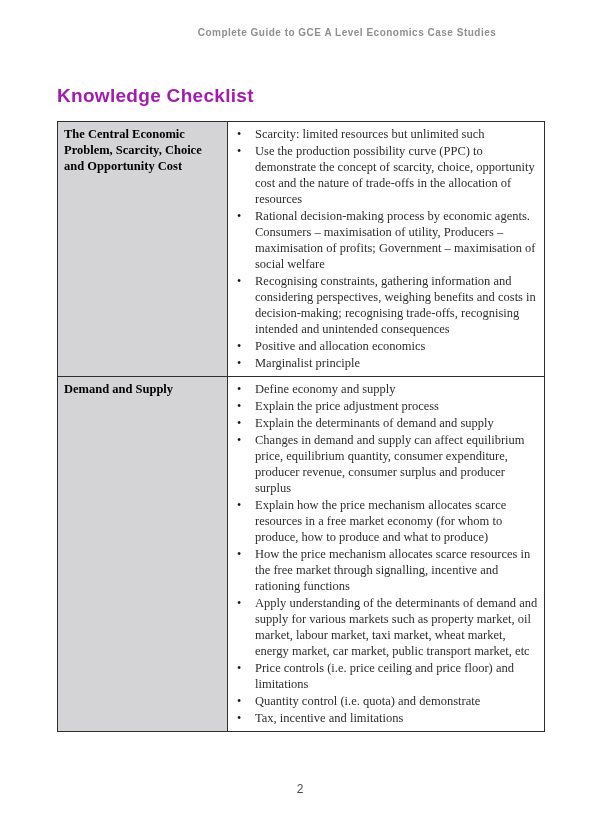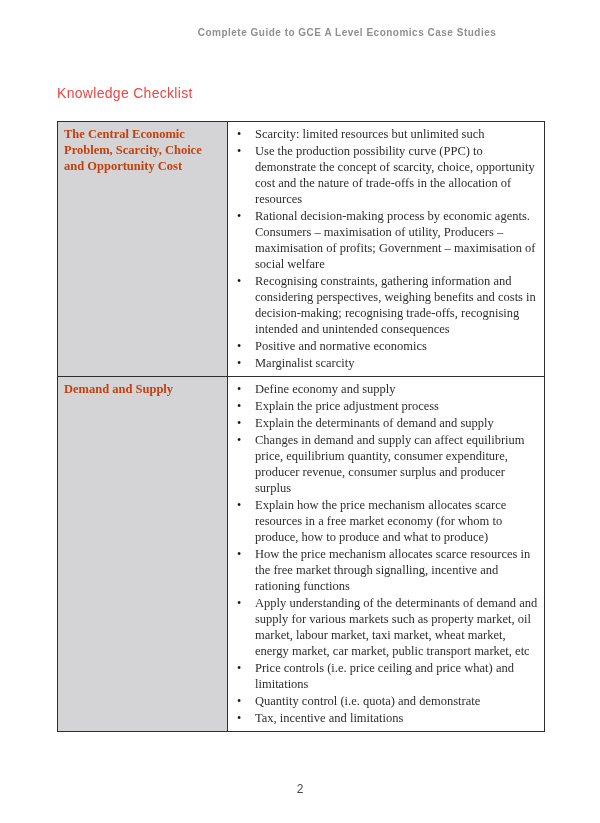--- a/index.html
+++ b/index.html
@@ -15,43 +15,43 @@
     font-family:"Liberation Sans", sans-serif;
     font-weight:bold;
     font-size:10px;
     letter-spacing:0.5px;
     color:#8f8f8f;
     margin-left:47px;
   }
   .page-title{
     position:absolute;top:85px;left:57px;
     font-family:"Liberation Sans", sans-serif;
-    font-weight:normal;
-    font-size:14px;
+    font-weight:bold;
+    font-size:19px;
     letter-spacing:0.3px;
-    color:#ef4444;
+    color:#a21caf;
   }
   table.checklist{
     position:absolute;top:121px;left:57px;
     width:488px;
     border-collapse:collapse;
     table-layout:fixed;
   }
   table.checklist, table.checklist td{
     border:1.5px solid #2e2e2e;
   }
   td.topic-cell{
     width:155px;
     background:#d4d4d7;
     vertical-align:top;
     padding:4px 8px 4px 6px;
     font-weight:bold;
     font-size:12.5px;
     line-height:16px;
-    color:#c2410c;
+    color:#000000;
   }
   td.points-cell{
     background:#ffffff;
     vertical-align:top;
     padding:4px 6px 4px 0;
     font-size:12.5px;
     line-height:16px;
     color:#2e2e2e;
   }
   .point{display:flex;margin:0 0 1px 0;}
@@ -94,25 +94,25 @@
           <div class="point">
             <span class="bullet">•</span>
             <span class="point-text">Rational decision-making process by economic agents. Consumers – maximisation of utility, Producers – maximisation of profits; Government – maximisation of social welfare</span>
           </div>
           <div class="point">
             <span class="bullet">•</span>
             <span class="point-text">Recognising constraints, gathering information and considering perspectives, weighing benefits and costs in decision-making; recognising trade-offs, recognising intended and unintended consequences</span>
           </div>
           <div class="point">
             <span class="bullet">•</span>
-            <span class="point-text">Positive and normative economics</span>
+            <span class="point-text">Positive and allocation economics</span>
           </div>
           <div class="point">
             <span class="bullet">•</span>
-            <span class="point-text">Marginalist scarcity</span>
+            <span class="point-text">Marginalist principle</span>
           </div>
         </td>
       </tr>
       <tr>
         <td class="topic-cell">Demand and Supply</td>
         <td class="points-cell">
           <div class="point">
             <span class="bullet">•</span>
             <span class="point-text">Define economy and supply</span>
           </div>
@@ -135,21 +135,21 @@
           <div class="point">
             <span class="bullet">•</span>
             <span class="point-text">How the price mechanism allocates scarce resources in the free market through signalling, incentive and rationing functions</span>
           </div>
           <div class="point">
             <span class="bullet">•</span>
             <span class="point-text">Apply understanding of the determinants of demand and supply for various markets such as property market, oil market, labour market, taxi market, wheat market, energy market, car market, public transport market, etc</span>
           </div>
           <div class="point">
             <span class="bullet">•</span>
-            <span class="point-text">Price controls (i.e. price ceiling and price what) and limitations</span>
+            <span class="point-text">Price controls (i.e. price ceiling and price floor) and limitations</span>
           </div>
           <div class="point">
             <span class="bullet">•</span>
             <span class="point-text">Quantity control (i.e. quota) and demonstrate</span>
           </div>
           <div class="point">
             <span class="bullet">•</span>
             <span class="point-text">Tax, incentive and limitations</span>
           </div>
         </td>

